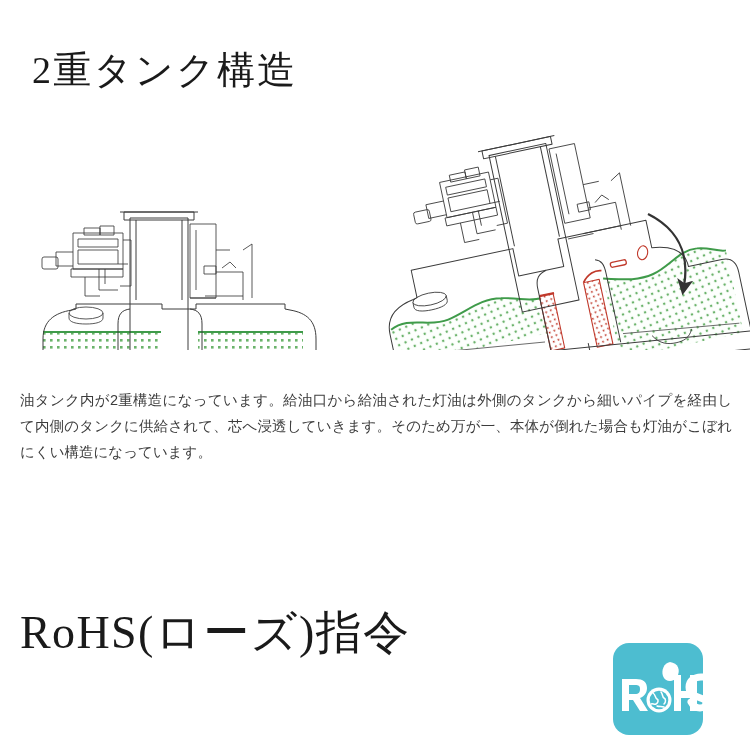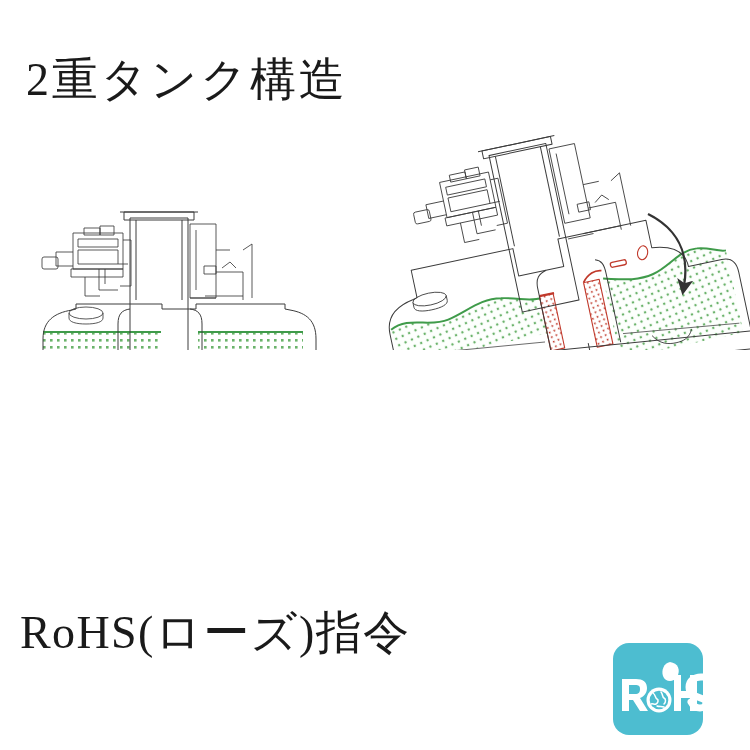--- a/index.html
+++ b/index.html
@@ -27,23 +27,23 @@
   .heading {
     position: absolute;
     font-family: "Liberation Serif", "DejaVu Serif", serif;
     color: #1a1a1a;
     font-weight: 400;
     letter-spacing: 0.06em;
     white-space: nowrap;
     line-height: 1;
   }
   #heading-tank {
-    left: 26px;
+    left: 32px;
     top: 26px;
-    font-size: 46px;
+    font-size: 38px;
     text-align: center;
   }
   #heading-rohs {
     left: 20px;
     top: 570px;
     font-size: 46px;
     letter-spacing: 0.03em;
     margin-top: 40px;
   }
 
@@ -268,20 +268,21 @@
         <path d="M 22 224 L 162 240" stroke-width="0.7"></path>
         <path d="M 240 248 L 356 262" stroke-width="0.7"></path>
       </g>
 
       <g>
         <path d="M 648 114 C 676 128 690 152 684 186" stroke="#333333" stroke-width="2.3" fill="none" marker-end="url(#arrowHead)"></path>
       </g>
     </svg>
   </div>
 
+  <p class="body-text" id="paragraph-tank">油タンク内が2重構造になっています。給油口から給油された灯油は外側のタンクから細いパイプを経由して内側のタンクに供給されて、芯へ浸透していきます。そのため万が一、本体が倒れた場合も灯油がこぼれにくい構造になっています。</p>
 
   <h1 class="heading" id="heading-rohs">RoHS(ローズ)指令</h1>
 
 
   <div id="rohs-badge">
     <svg width="90" height="92" viewBox="0 0 90 92" xmlns="http://www.w3.org/2000/svg">
 
       <g>
         <path d="M 57 19 C 65 20 68 27 64 34 C 60 40 52 39 50 33 C 48 27 51 20 57 19 Z" fill="#ffffff"></path>
       </g>

